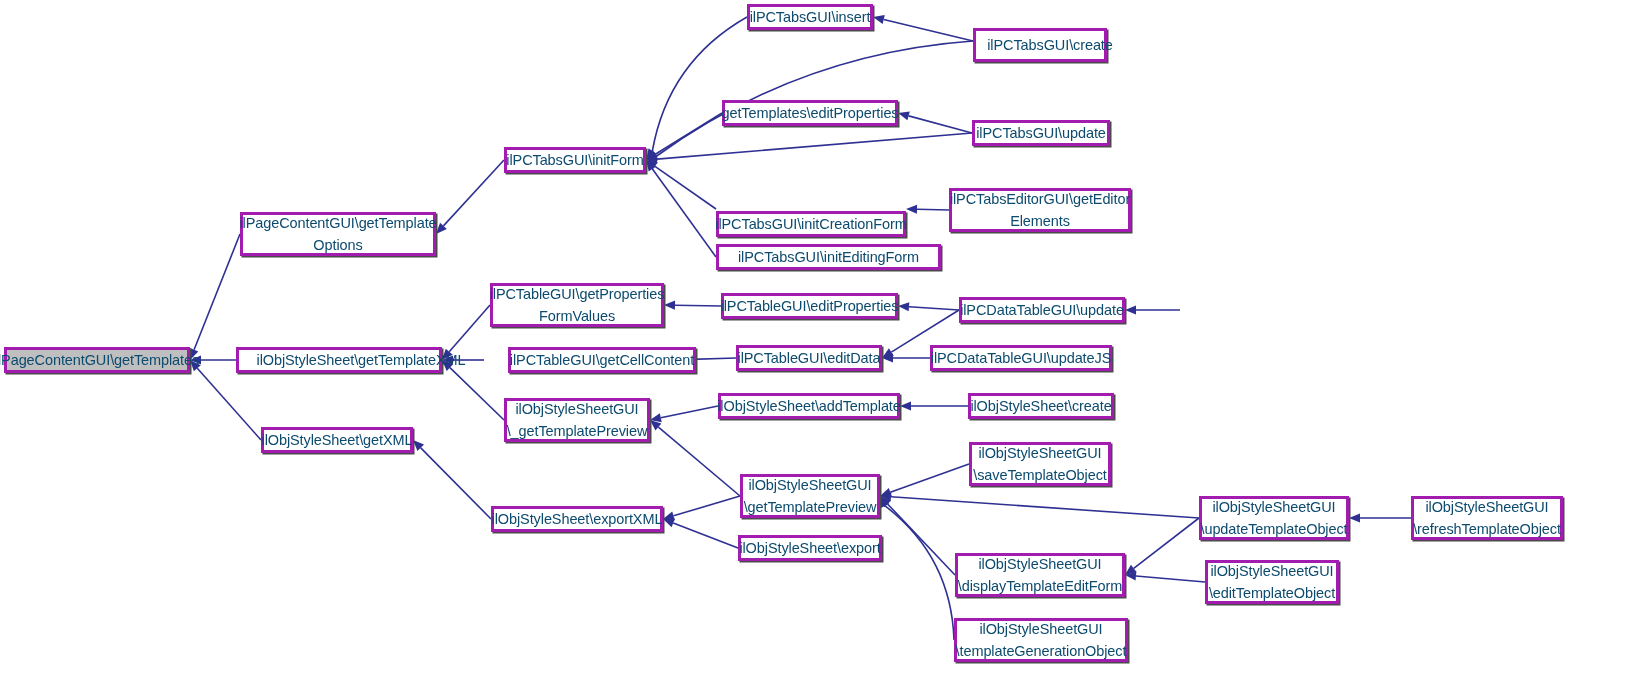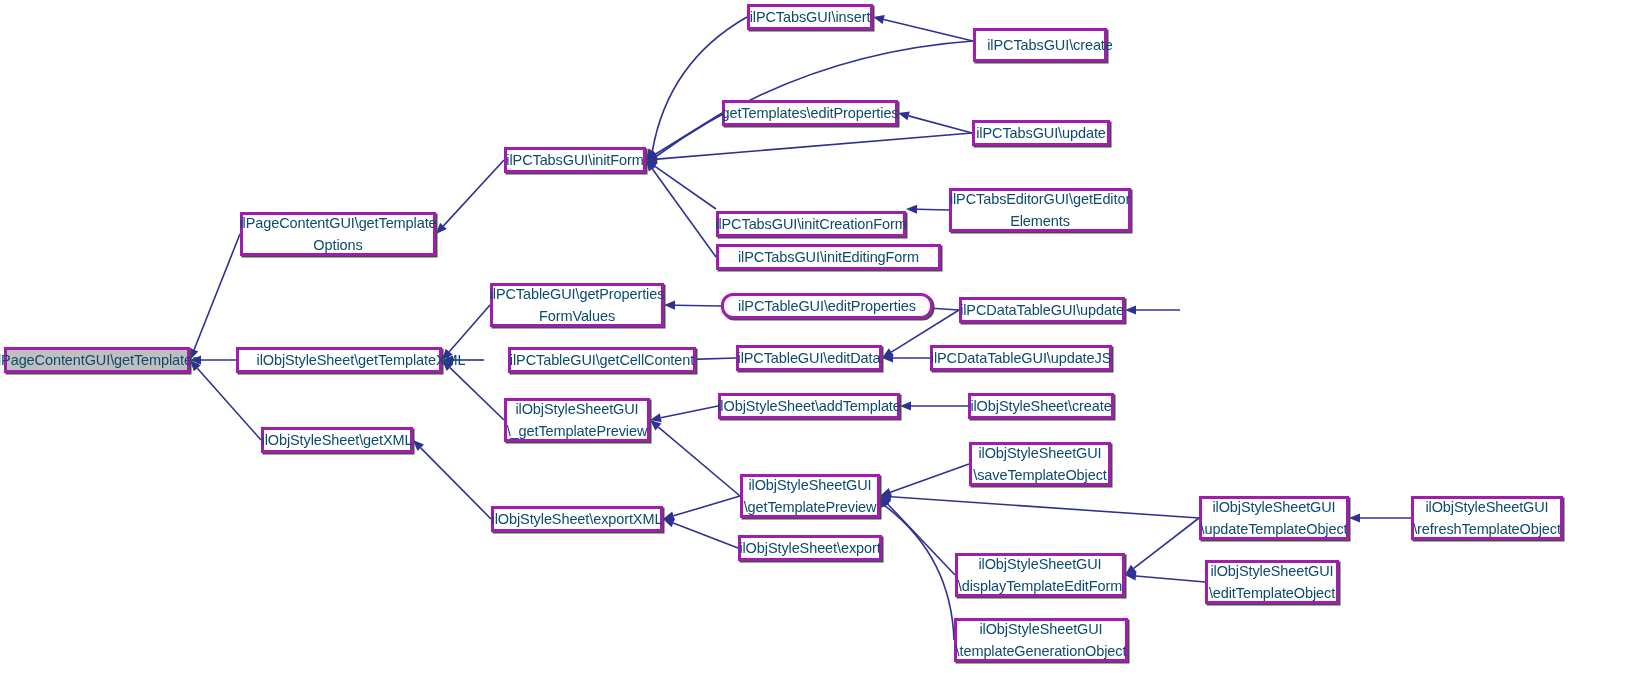--- a/index.html
+++ b/index.html
@@ -136,21 +136,21 @@
     <div class="node" style="left: 747px; top: 4px; width: 126px; height: 26px;">ilPCTabsGUI\insert</div>
     <div class="node" style="left: 973px; top: 28px; width: 134px; height: 34px; padding-left: 24px;">ilPCTabsGUI\create</div>
     <div class="node" style="left: 722px; top: 100px; width: 176px; height: 26px;">getTemplates\editProperties</div>
     <div class="node" style="left: 972px; top: 120px; width: 138px; height: 26px;">ilPCTabsGUI\update</div>
     <div class="node" style="left: 716px; top: 196px; width: 190px; height: 26px; margin-top: 15px;">ilPCTabsGUI\initCreationForm</div>
     <div class="node two-line" style="left: 949px; top: 188px; width: 182px; height: 44px;">ilPCTabsEditorGUI\getEditor
 Elements</div>
     <div class="node" style="left: 716px; top: 244px; width: 225px; height: 26px;">ilPCTabsGUI\initEditingForm</div>
     <div class="node two-line" style="left: 490px; top: 283px; width: 174px; height: 44px;">ilPCTableGUI\getProperties
 FormValues</div>
-    <div class="node" style="left: 721px; top: 293px; width: 212px; height: 26px; border-radius: 12px;">ilPCTableGUI\editProperties</div>
+    <div class="node" style="left: 721px; top: 293px; width: 177px; height: 26px;">ilPCTableGUI\editProperties</div>
     <div class="node" style="left: 508px; top: 347px; width: 188px; height: 26px;">ilPCTableGUI\getCellContent</div>
     <div class="node" style="left: 736px; top: 345px; width: 146px; height: 26px;">ilPCTableGUI\editData</div>
     <div class="node" style="left: 959px; top: 297px; width: 166px; height: 26px;">ilPCDataTableGUI\update</div>
     <div class="node" style="left: 930px; top: 345px; width: 182px; height: 26px;">ilPCDataTableGUI\updateJS</div>
     <div class="node two-line" style="left: 504px; top: 398px; width: 146px; height: 44px;">ilObjStyleSheetGUI
 \_getTemplatePreview</div>
     <div class="node" style="left: 718px; top: 393px; width: 182px; height: 26px;">ilObjStyleSheet\addTemplate</div>
     <div class="node" style="left: 968px; top: 393px; width: 146px; height: 26px;">ilObjStyleSheet\create</div>
     <div class="node two-line" style="left: 740px; top: 474px; width: 140px; height: 44px;">ilObjStyleSheetGUI
 \getTemplatePreview</div>

